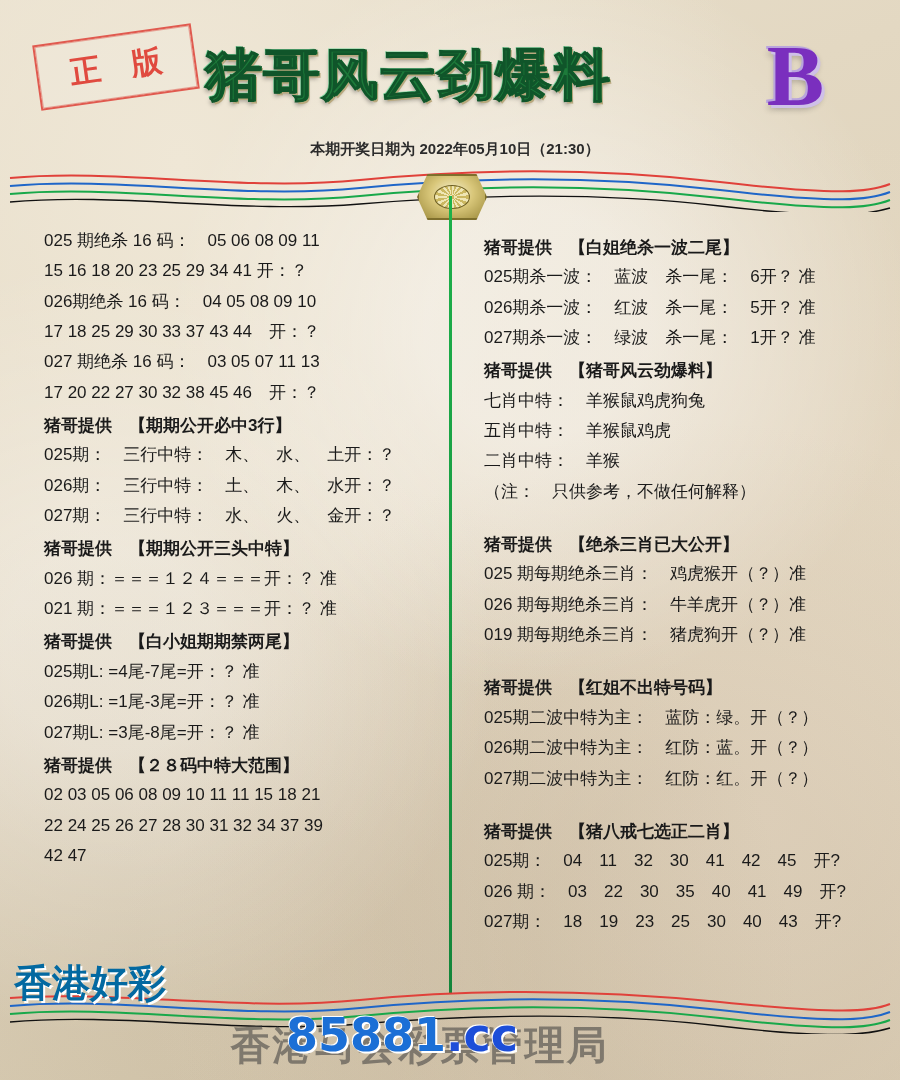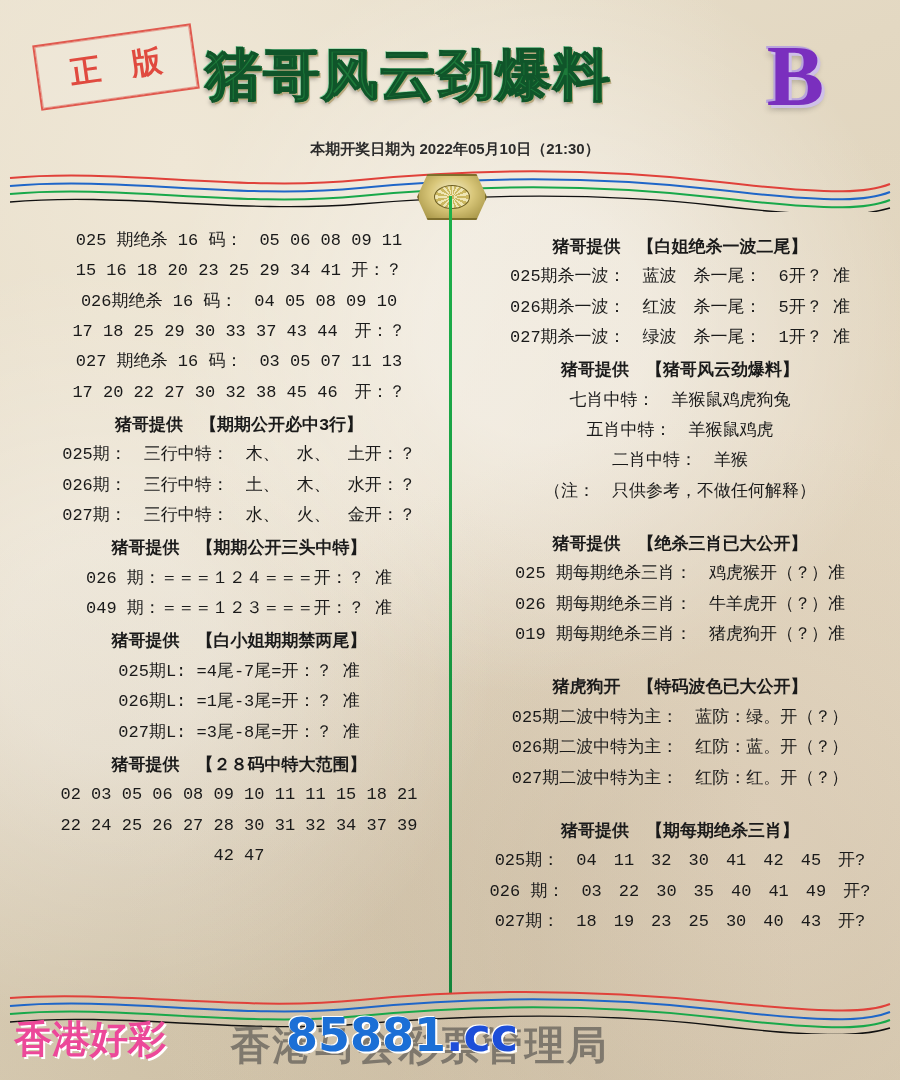--- a/index.html
+++ b/index.html
@@ -66,33 +66,33 @@
     transform:translate(-50%,-50%);
     border:1px solid #6d5f24;border-radius:50%;
     background:repeating-conic-gradient(from 0deg,#efe6b4 0 12deg,#cbb861 12deg 24deg);}
 
   
   .vline{position:absolute;left:449px;top:196px;width:3px;height:798px;
     background:linear-gradient(#1db14a,#13853a);}
   .col{position:absolute;top:228px;font-size:17px;color:#1a1a1a;line-height:1.55;}
   .colL{left:44px;width:390px;}
   .colR{left:484px;width:392px;}
-  .row{white-space:nowrap;margin-bottom:4px;font-family:Liberation Mono, monospace;text-align:center;}
+  .row{white-space:nowrap;margin-bottom:4px;font-family:Liberation Sans, sans-serif;}
   .hdr{font-weight:bold;margin-top:7px;margin-bottom:3px;}
   .spacer{height:16px;}
 
   
   .footer-text{
     position:absolute;left:0;top:1018px;width:839px;text-align:center;
     font-size:40px;font-weight:bold;color:#3d3d3d;opacity:.55;
     font-family:"DejaVu Sans",sans-serif;letter-spacing:2px;
   }
   .hk{
-    position:absolute;left:14px;top:1014px;font-size:38px;font-weight:bold;
-    color:#ec4899;font-family:"DejaVu Sans",sans-serif;
+    position:absolute;left:14px;top:958px;font-size:38px;font-weight:bold;
+    color:#0369a1;font-family:"DejaVu Sans",sans-serif;
     text-shadow:2px 2px 0 #fff;
   }
   .domain{
     position:absolute;left:286px;top:1008px;font-size:46px;font-weight:bold;
     font-family:"DejaVu Sans",sans-serif;color:#1b6fd6;
     text-shadow:2px 2px 0 #ffffff,-1px -1px 0 #ffffff;
   }
   .domain .cc{color:#1d4ed8;}
 </style>
 </head>
@@ -122,21 +122,21 @@
       <div class="row">026期绝杀 16 码：　04 05 08 09 10</div>
       <div class="row">17 18 25 29 30 33 37 43 44　开：？</div>
       <div class="row">027 期绝杀 16 码：　03 05 07 11 13</div>
       <div class="row">17 20 22 27 30 32 38 45 46　开：？</div>
       <div class="row hdr">猪哥提供　【期期公开必中3行】</div>
       <div class="row">025期：　三行中特：　木、　水、　土开：？</div>
       <div class="row">026期：　三行中特：　土、　木、　水开：？</div>
       <div class="row">027期：　三行中特：　水、　火、　金开：？</div>
       <div class="row hdr">猪哥提供　【期期公开三头中特】</div>
       <div class="row">026 期：＝＝＝１２４＝＝＝开：？ 准</div>
-      <div class="row">049 期：＝＝＝１２３＝＝＝开：？ 准</div>
+      <div class="row">021 期：＝＝＝１２３＝＝＝开：？ 准</div>
       <div class="row hdr">猪哥提供　【白小姐期期禁两尾】</div>
       <div class="row">025期L: =4尾-7尾=开：？ 准</div>
       <div class="row">026期L: =1尾-3尾=开：？ 准</div>
       <div class="row">027期L: =3尾-8尾=开：？ 准</div>
       <div class="row hdr">猪哥提供　【２８码中特大范围】</div>
       <div class="row">02 03 05 06 08 09 10 11 11 15 18 21</div>
       <div class="row">22 24 25 26 27 28 30 31 32 34 37 39</div>
       <div class="row">42 47</div>
     </div>
   <div class="col colR" id="colR">
@@ -148,26 +148,26 @@
       <div class="row">七肖中特：　羊猴鼠鸡虎狗兔</div>
       <div class="row">五肖中特：　羊猴鼠鸡虎</div>
       <div class="row">二肖中特：　羊猴</div>
       <div class="row">（注：　只供参考，不做任何解释）</div>
       <div class="spacer"></div>
       <div class="row hdr">猪哥提供　【绝杀三肖已大公开】</div>
       <div class="row">025 期每期绝杀三肖：　鸡虎猴开（？）准</div>
       <div class="row">026 期每期绝杀三肖：　牛羊虎开（？）准</div>
       <div class="row">019 期每期绝杀三肖：　猪虎狗开（？）准</div>
       <div class="spacer"></div>
-      <div class="row hdr">猪虎狗开　【特码波色已大公开】</div>
+      <div class="row hdr">猪哥提供　【红姐不出特号码】</div>
       <div class="row">025期二波中特为主：　蓝防：绿。开（？）</div>
       <div class="row">026期二波中特为主：　红防：蓝。开（？）</div>
       <div class="row">027期二波中特为主：　红防：红。开（？）</div>
       <div class="spacer"></div>
-      <div class="row hdr">猪哥提供　【期每期绝杀三肖】</div>
+      <div class="row hdr">猪哥提供　【猪八戒七选正二肖】</div>
       <div class="row">025期：　04　11　32　30　41　42　45　开?</div>
       <div class="row">026 期：　03　22　30　35　40　41　49　开?</div>
       <div class="row">027期：　18　19　23　25　30　40　43　开?</div>
     </div>
 
   <svg class="wave bottom" viewBox="0 0 900 44" preserveAspectRatio="none">
     <path d="M10,8 C120,0 240,22 360,10 S600,0 720,12 S870,22 890,14" stroke="#e0413a" stroke-width="2" fill="none"></path>
     <path d="M10,16 C120,6 240,30 360,18 S600,6 720,20 S870,30 890,22" stroke="#1f66c8" stroke-width="2" fill="none"></path>
     <path d="M10,24 C120,14 240,38 360,26 S600,14 720,28 S870,38 890,30" stroke="#18a84a" stroke-width="2" fill="none"></path>
     <path d="M10,32 C120,22 240,44 360,34 S600,22 720,36 S870,44 890,38" stroke="#111" stroke-width="1.4" fill="none"></path>

